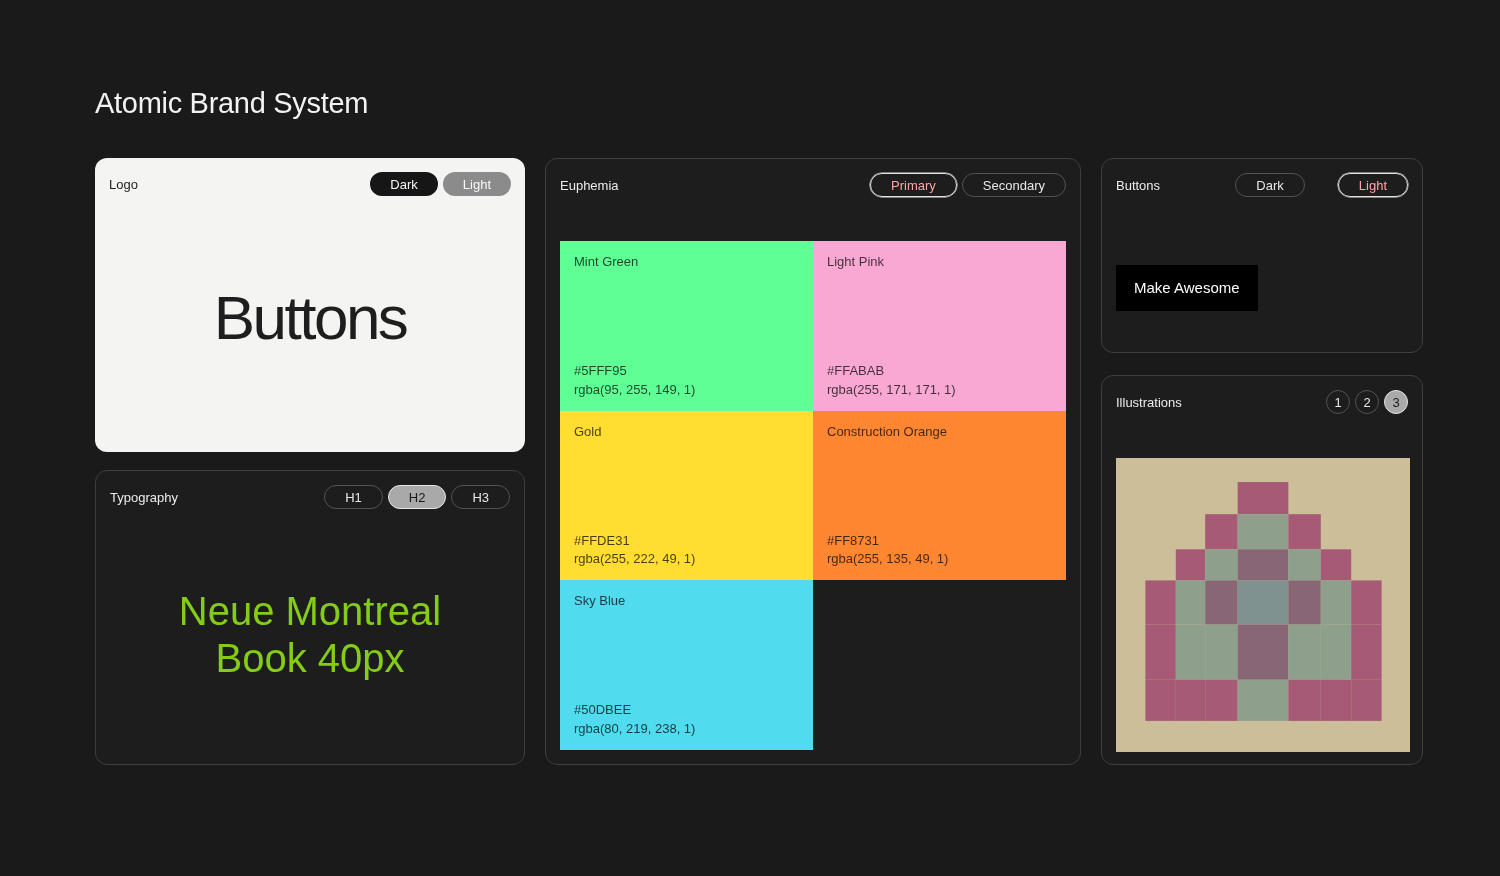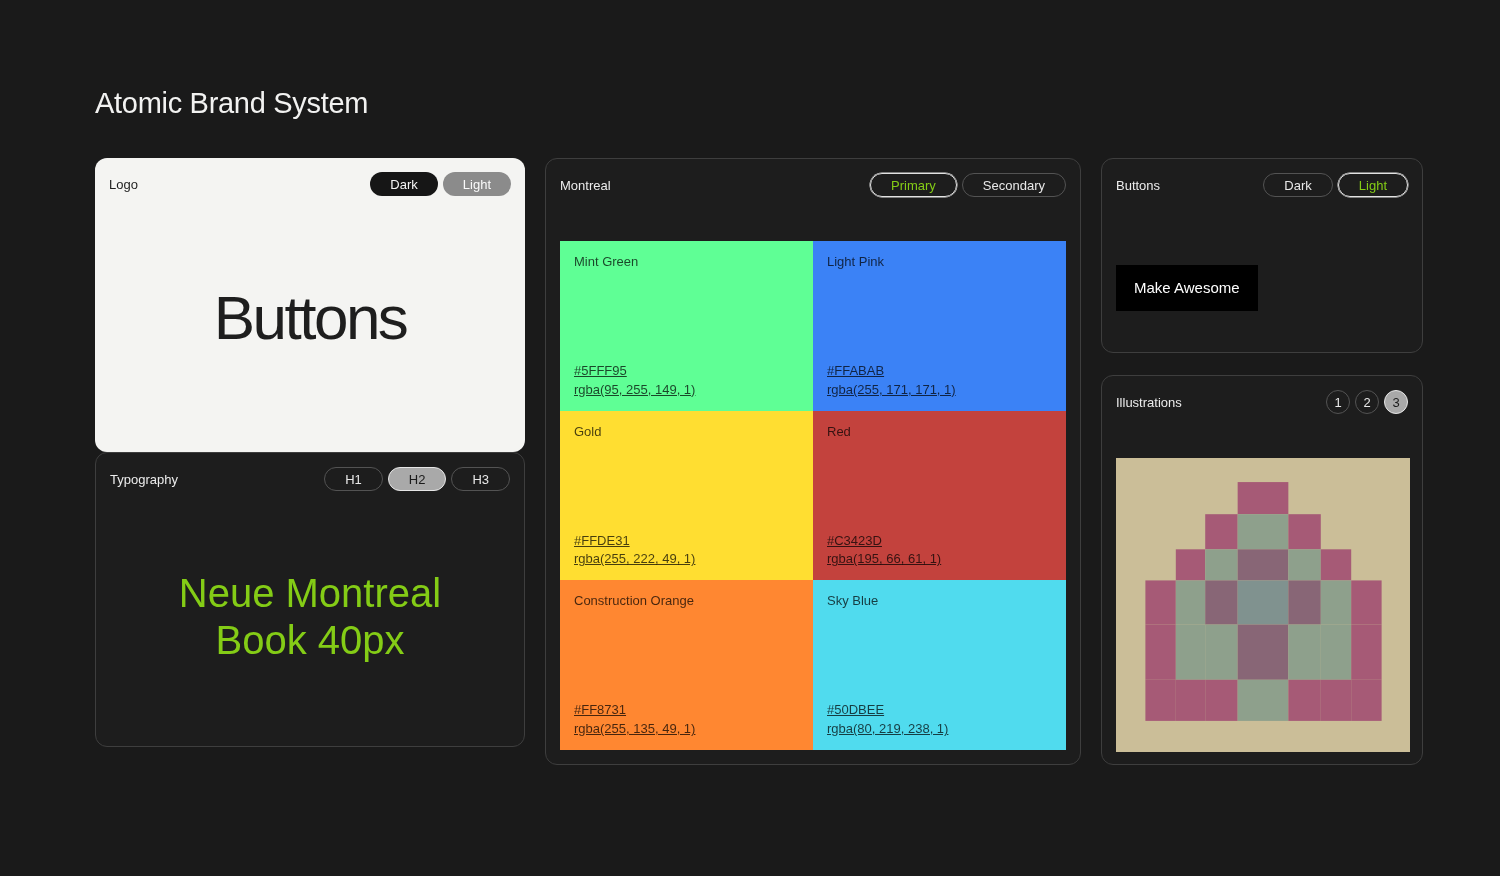--- a/index.html
+++ b/index.html
@@ -7,42 +7,42 @@
   body { background:#1a1a1a; font-family:"Liberation Sans", sans-serif; }
   .canvas { position:relative; width:1500px; height:876px; }
 
   .page-title {
     position:absolute; left:95px; top:87px;
     font-size:29px; font-weight:400; letter-spacing:-0.3px; color:#f2f2f1;
   }
 
   .board { position:absolute; left:95px; top:158px; display:flex; gap:20px; }
   .col { display:flex; flex-direction:column; }
-  .col1 { width:430px; }
+  .col1 { width:430px; gap:18px; }
   .col2 { width:536px; }
   .col3 { width:322px; gap:22px; }
 
   .card { border-radius:12px; padding:14px; display:flex; flex-direction:column; }
   .card.dark { background:#1d1d1d; border:1px solid #3e3e3e; }
   .card.light { background:#f4f4f2; }
 
   .card-header { display:flex; align-items:center; justify-content:space-between; height:24px; flex:none; }
   .card-label { font-size:13px; }
   .dark .card-label { color:#ececec; }
   .light .card-label { color:#1e1e1e; }
 
   .pills { display:flex; gap:5px; align-items:center; }
   .pill {
     font-size:13px; height:24px; padding:0 20px; border-radius:999px;
     display:flex; align-items:center; justify-content:center;
     background:transparent; border:1px solid transparent;
     font-family:inherit; cursor:pointer; white-space:nowrap;
   }
   .dark .pill { border-color:#535353; color:#e8e8e8; }
-  .dark .sel-outline .pill.sel { border-color:#e2e2e2; box-shadow:0 0 0 0.5px #e2e2e2; color:#84cc16; }
+  .dark .sel-outline .pill.sel { border-color:#e2e2e2; box-shadow:0 0 0 0.5px #e2e2e2; color:#fca5a5;margin-left:28px; }
   .dark .sel-fill .pill.sel { background:#a9a9a9; border-color:#e6e6e6; color:#1b1b1b; }
   .pill.circle { width:24px; padding:0; }
   .light .pill { border:none; background:#8b8b8b; color:#fafafa; }
   .light .pill.sel { background:#161616; color:#f5f5f5; }
 
   
   .logo-card { height:294px; }
   .logo-content { flex:1; display:flex; align-items:center; justify-content:center; }
   .wordmark { font-size:62px; font-weight:500; letter-spacing:-2.5px; color:#1e1e1e; }
 
@@ -51,21 +51,21 @@
   .type-content { flex:1; display:flex; align-items:center; justify-content:center; }
   .specimen { font-size:40px; color:#84cc16; line-height:1.16; text-align:center; margin-top:10px; font-weight:400; }
 
   
   .colours-card { height:607px; }
   .swatch-grid {
     margin-top:44px; height:511px;
     display:grid; grid-template-columns:1fr 1fr; grid-template-rows:1fr 1fr 1fr; gap:0;
   }
   .swatch { position:relative; padding:13px 14px; color:rgba(0,0,0,0.72); font-size:13px; }
-  .swatch-meta { position:absolute; left:14px; bottom:11px; line-height:1.45;text-decoration:underline; }
+  .swatch-meta { position:absolute; left:14px; bottom:11px; line-height:1.45; }
 
   
   .buttons-card { height:195px; }
   .btn-content { flex:1; display:flex; align-items:center; justify-content:flex-start; padding-top:40px; }
   .cta {
     background:#000000; color:#ffffff; border:none; font-family:inherit;
     font-size:15px; height:46px; padding:0 18px; cursor:pointer;
   }
 
   
@@ -110,53 +110,46 @@
             <div>Neue Montreal</div>
             <div>Book 40px</div>
           </div>
         </div>
       </div>
     </div>
 
     <div class="col col2">
       <div class="card dark colours-card">
         <div class="card-header">
-          <div class="card-label">Montreal</div>
+          <div class="card-label">Euphemia</div>
           <div class="pills sel-outline">
             <button class="pill sel">Primary</button>
             <button class="pill">Secondary</button>
           </div>
         </div>
         <div class="swatch-grid">
           <div class="swatch" style="background-color: rgb(95, 255, 149);">
             <div class="swatch-name">Mint Green</div>
             <div class="swatch-meta">
               <div>#5FFF95</div>
               <div>rgba(95, 255, 149, 1)</div>
             </div>
           </div>
-          <div class="swatch" style="background-color: #3b82f6;">
+          <div class="swatch" style="background-color: #f9a8d4;">
             <div class="swatch-name">Light Pink</div>
             <div class="swatch-meta">
               <div>#FFABAB</div>
               <div>rgba(255, 171, 171, 1)</div>
             </div>
           </div>
           <div class="swatch" style="background-color: rgb(255, 222, 49);">
             <div class="swatch-name">Gold</div>
             <div class="swatch-meta">
               <div>#FFDE31</div>
               <div>rgba(255, 222, 49, 1)</div>
-            </div>
-          </div>
-          <div class="swatch" style="background-color: rgb(195, 66, 61);">
-            <div class="swatch-name">Red</div>
-            <div class="swatch-meta">
-              <div>#C3423D</div>
-              <div>rgba(195, 66, 61, 1)</div>
             </div>
           </div>
           <div class="swatch" style="background-color: rgb(255, 135, 49);">
             <div class="swatch-name">Construction Orange</div>
             <div class="swatch-meta">
               <div>#FF8731</div>
               <div>rgba(255, 135, 49, 1)</div>
             </div>
           </div>
           <div class="swatch" style="background-color: rgb(80, 219, 238);">

